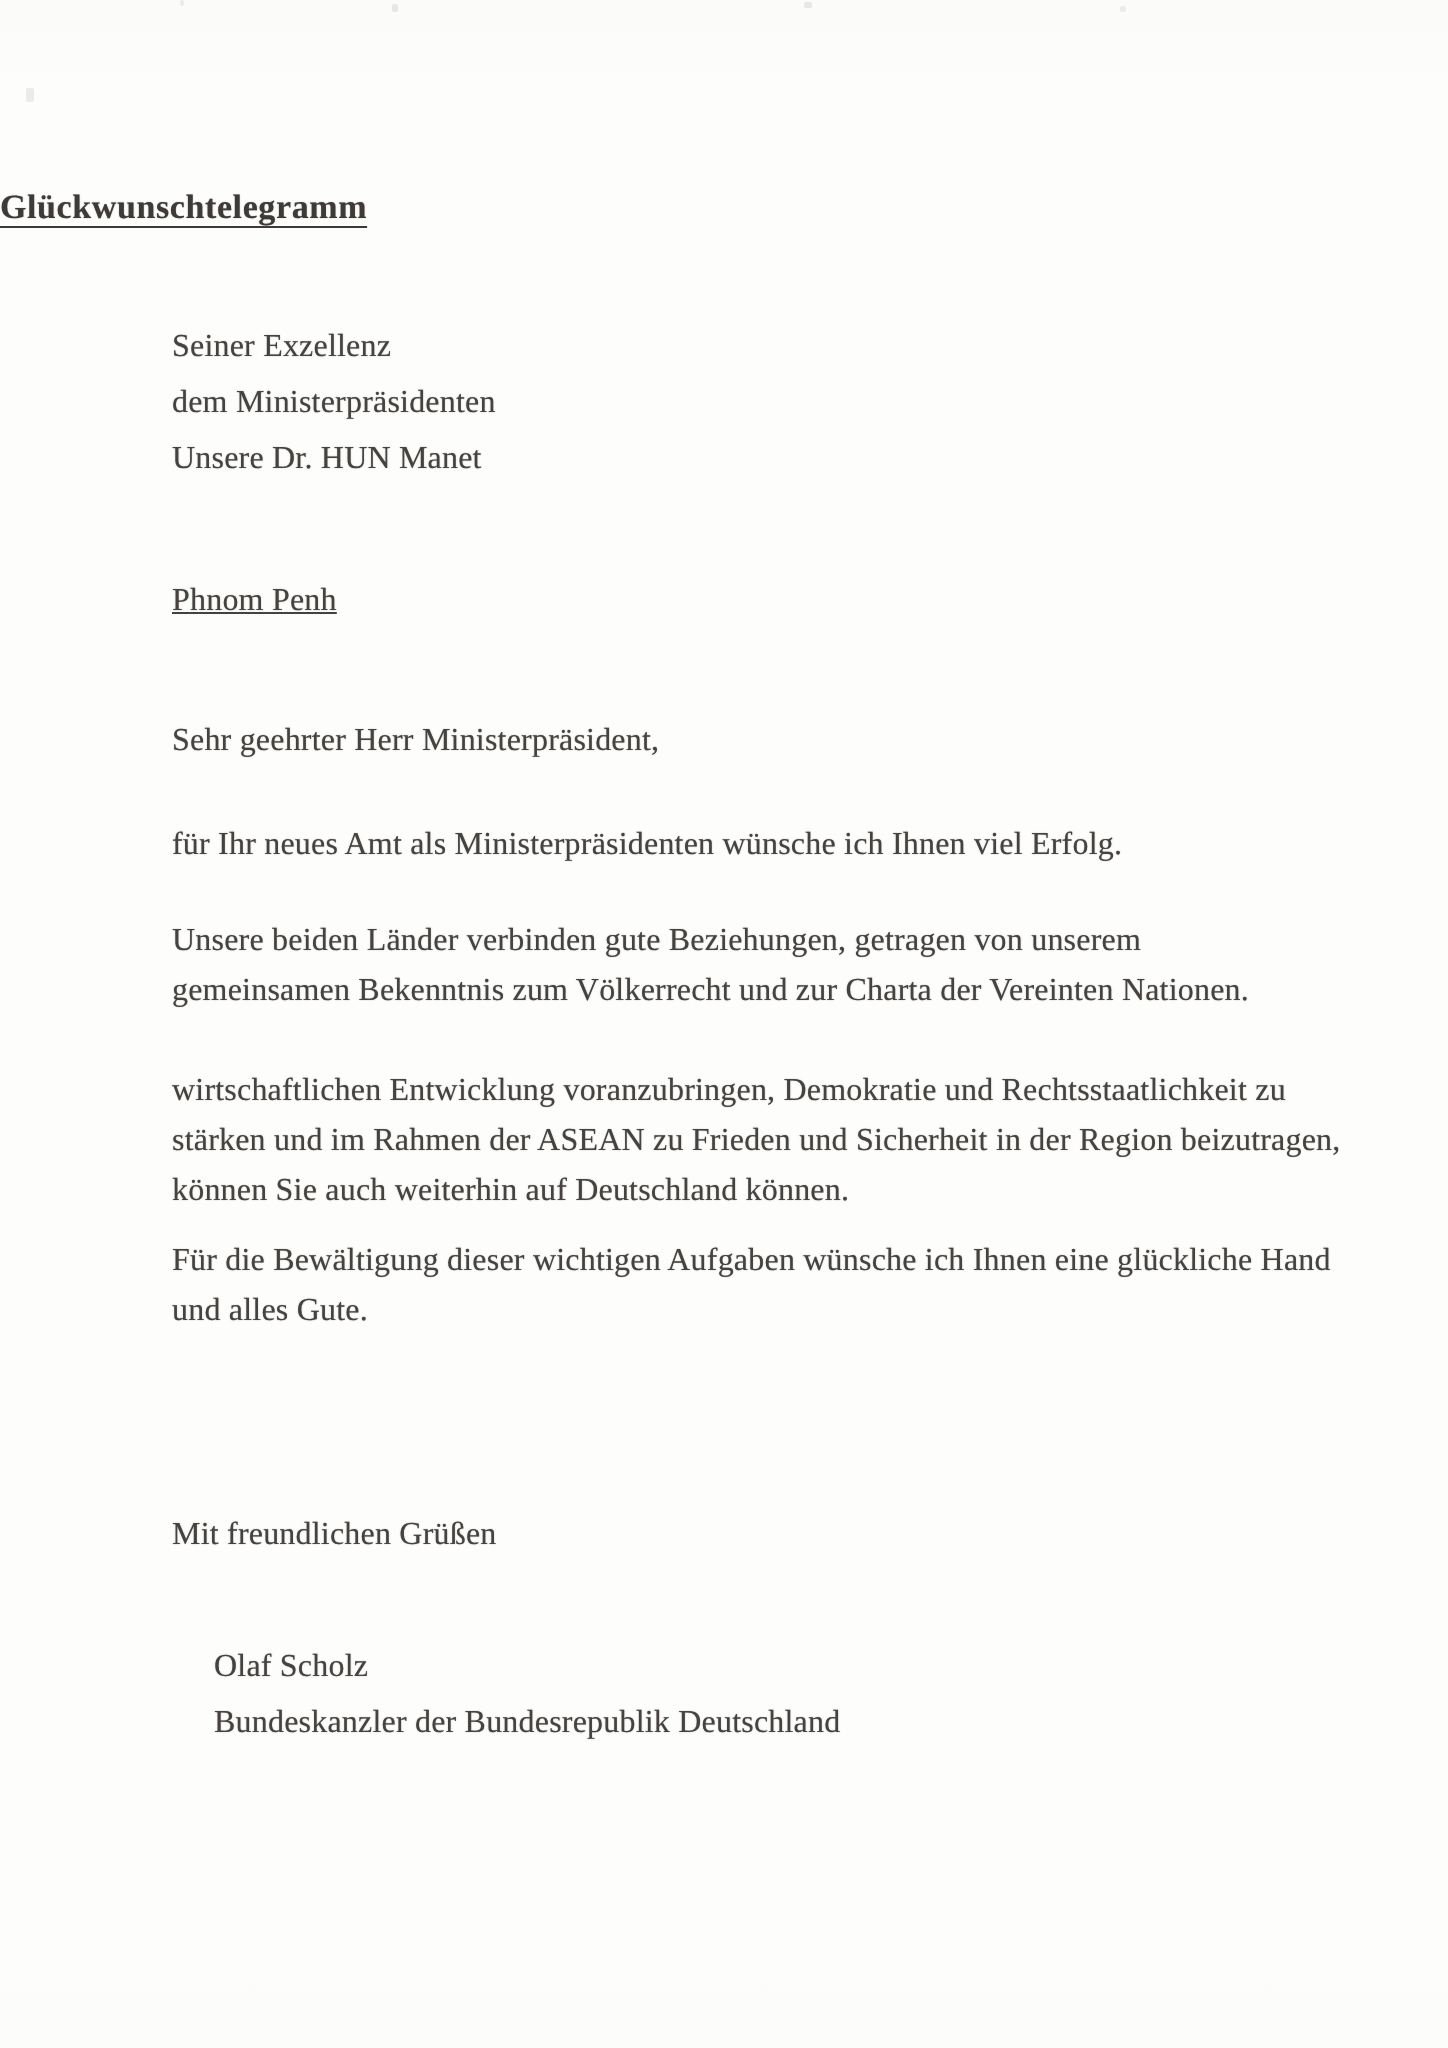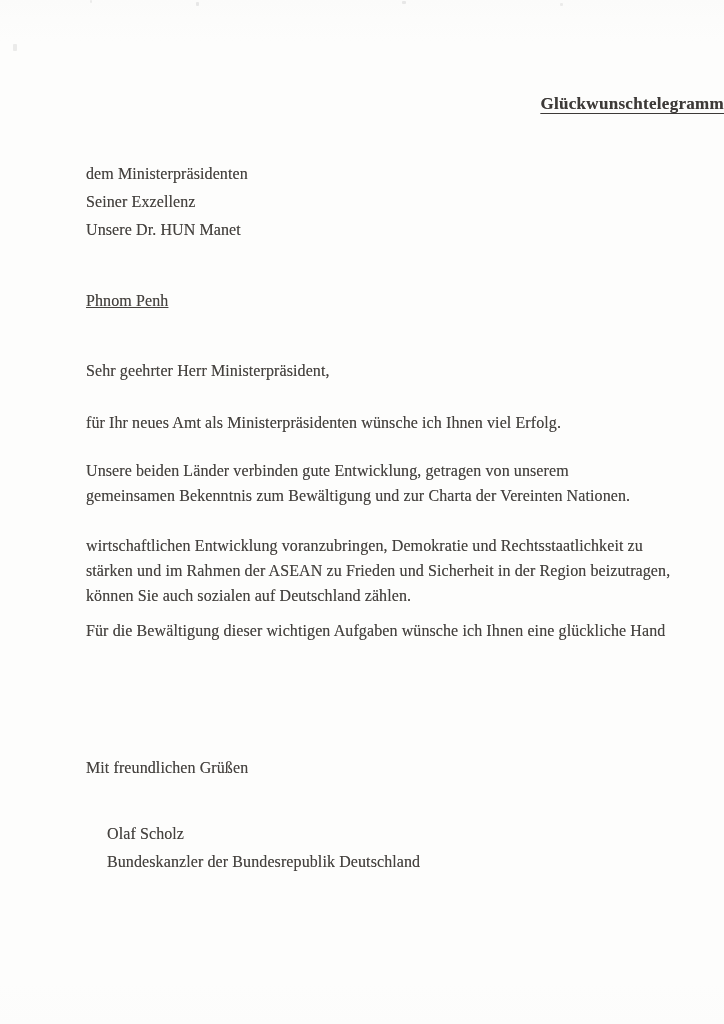--- a/index.html
+++ b/index.html
@@ -18,21 +18,21 @@
     overflow: hidden;
   }
   .page * {
     text-shadow: 0 0 0.6px rgba(72, 70, 66, 0.55);
   }
   .letter-title {
     position: absolute;
     top: 94px;
     left: 0;
     width: 724px;
-    text-align: right;
+    text-align: left;
     font-size: 17px;
     font-weight: bold;
     letter-spacing: 0.3px;
     color: #3d3a38;
   }
   .letter-title span {
     text-decoration: underline;
     text-underline-offset: 4px;
     text-decoration-thickness: 1px;
   }
@@ -75,46 +75,47 @@
   <span class="artifact a2"></span>
   <span class="artifact a3"></span>
   <span class="artifact a4"></span>
   <span class="artifact a5"></span>
 
   <div class="letter-title">
     <span>Glückwunschtelegramm</span>
   </div>
 
   <div class="block recipient-block">
+    <div>Seiner Exzellenz</div>
     <div>dem Ministerpräsidenten</div>
-    <div>Seiner Exzellenz</div>
     <div>Unsere Dr. HUN Manet</div>
   </div>
 
   <div class="block city-line">Phnom Penh</div>
 
   <div class="block salutation">Sehr geehrter Herr Ministerpräsident,</div>
 
   <div class="block para-1">
     <div>für Ihr neues Amt als Ministerpräsidenten wünsche ich Ihnen viel Erfolg.</div>
   </div>
 
   <div class="block para-2">
-    <div>Unsere beiden Länder verbinden gute Entwicklung, getragen von unserem</div>
-    <div>gemeinsamen Bekenntnis zum Bewältigung und zur Charta der Vereinten Nationen.</div>
+    <div>Unsere beiden Länder verbinden gute Beziehungen, getragen von unserem</div>
+    <div>gemeinsamen Bekenntnis zum Völkerrecht und zur Charta der Vereinten Nationen.</div>
   </div>
 
   <div class="block para-3">
     <div>wirtschaftlichen Entwicklung voranzubringen, Demokratie und Rechtsstaatlichkeit zu</div>
     <div>stärken und im Rahmen der ASEAN zu Frieden und Sicherheit in der Region beizutragen,</div>
-    <div>können Sie auch sozialen auf Deutschland zählen.</div>
+    <div>können Sie auch weiterhin auf Deutschland können.</div>
   </div>
 
   <div class="block para-4">
     <div>Für die Bewältigung dieser wichtigen Aufgaben wünsche ich Ihnen eine glückliche Hand</div>
+    <div>und alles Gute.</div>
   </div>
 
   <div class="block closing">Mit freundlichen Grüßen</div>
 
   <div class="block signature-block">
     <div>Olaf Scholz</div>
     <div>Bundeskanzler der Bundesrepublik Deutschland</div>
   </div>
 
 </div>

